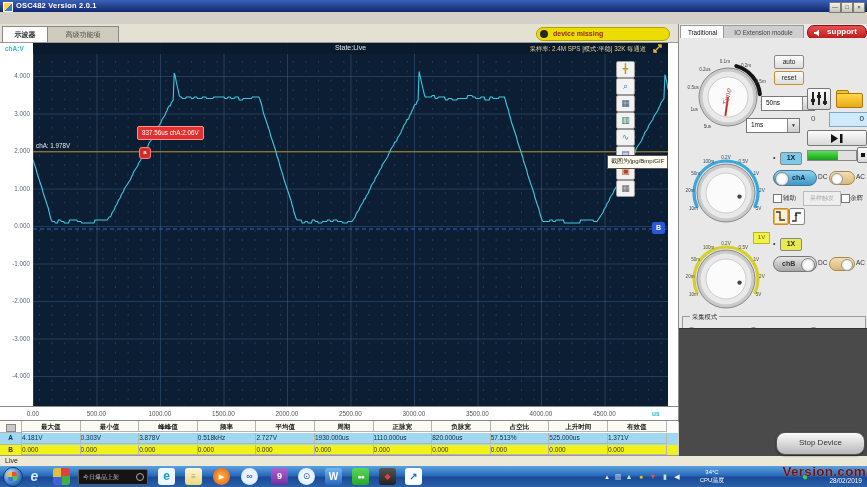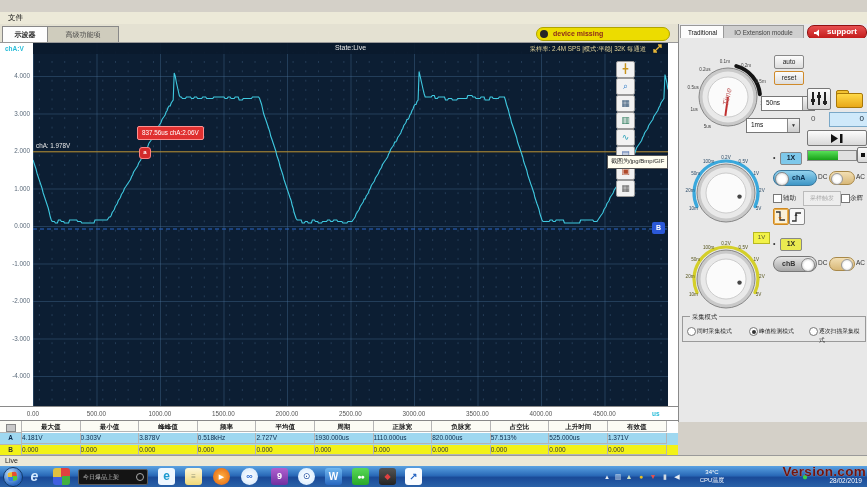--- a/index.html
+++ b/index.html
@@ -149,24 +149,28 @@
   .traydate{right:5px;top:11px;font-size:6.5px;color:#fff;}
   .watermark{right:1px;top:-2px;font-size:13.5px;font-weight:bold;color:#6e1410;
      text-shadow:0 0 1px #caa;letter-spacing:.3px;z-index:10;}
   svg text{font-family:"Liberation Sans","DejaVu Sans",sans-serif;}
 </style>
 </head>
 <body>
 
 <div class="screen">
 
-
-  <div class="abs menubar">
-    <div class="abs menuitem">文件</div>
-  </div>
+  <div class="abs titlebar">
+    <div class="abs titleicon"></div>
+    <div class="abs titletext">OSC482  Version 2.0.1</div>
+    <div class="abs winbtn" style="right:26px;">—</div>
+    <div class="abs winbtn" style="right:14px;">□</div>
+    <div class="abs winbtn" style="right:2px;">×</div>
+  </div>
+
 
   <div class="abs tabstrip">
     <div class="abs ltab on" style="left:2px;width:44px;">示波器</div>
     <div class="abs ltab off" style="left:47px;width:70px;">高级功能项</div>
     <div class="abs devpill">
       <div class="abs devdot"></div>
       <div class="abs devtext">device missing</div>
     </div>
   </div>
 
@@ -432,20 +436,23 @@
         <div class="abs acqlab">采集模式</div>
         <div class="abs radio" id="acq0" style="left:4px;top:10px;"></div>
         <span class="abs radlab" style="left:14px;top:10px;">同时采集模式</span>
         <div class="abs radio sel" id="acq1" style="left:66px;top:10px;"></div>
         <span class="abs radlab" style="left:76px;top:10px;">峰值检测模式</span>
         <div class="abs radio" id="acq2" style="left:126px;top:10px;"></div>
         <span class="abs radlab" style="left:136px;top:10px;">逐次扫描采集模式</span>
       </div>
     </div>
 
+    <div class="abs darkarea">
+      <div class="abs stopbtn">Stop Device</div>
+    </div>
   </div>
 
   <div class="abs taskbar">
     <div class="abs orb">
       <div class="abs flag"></div>
     </div>
     <div class="abs tsearch">
       <div class="abs tsearchtext">今日爆品上架</div>
       <div class="abs maglass"></div>
     </div>

